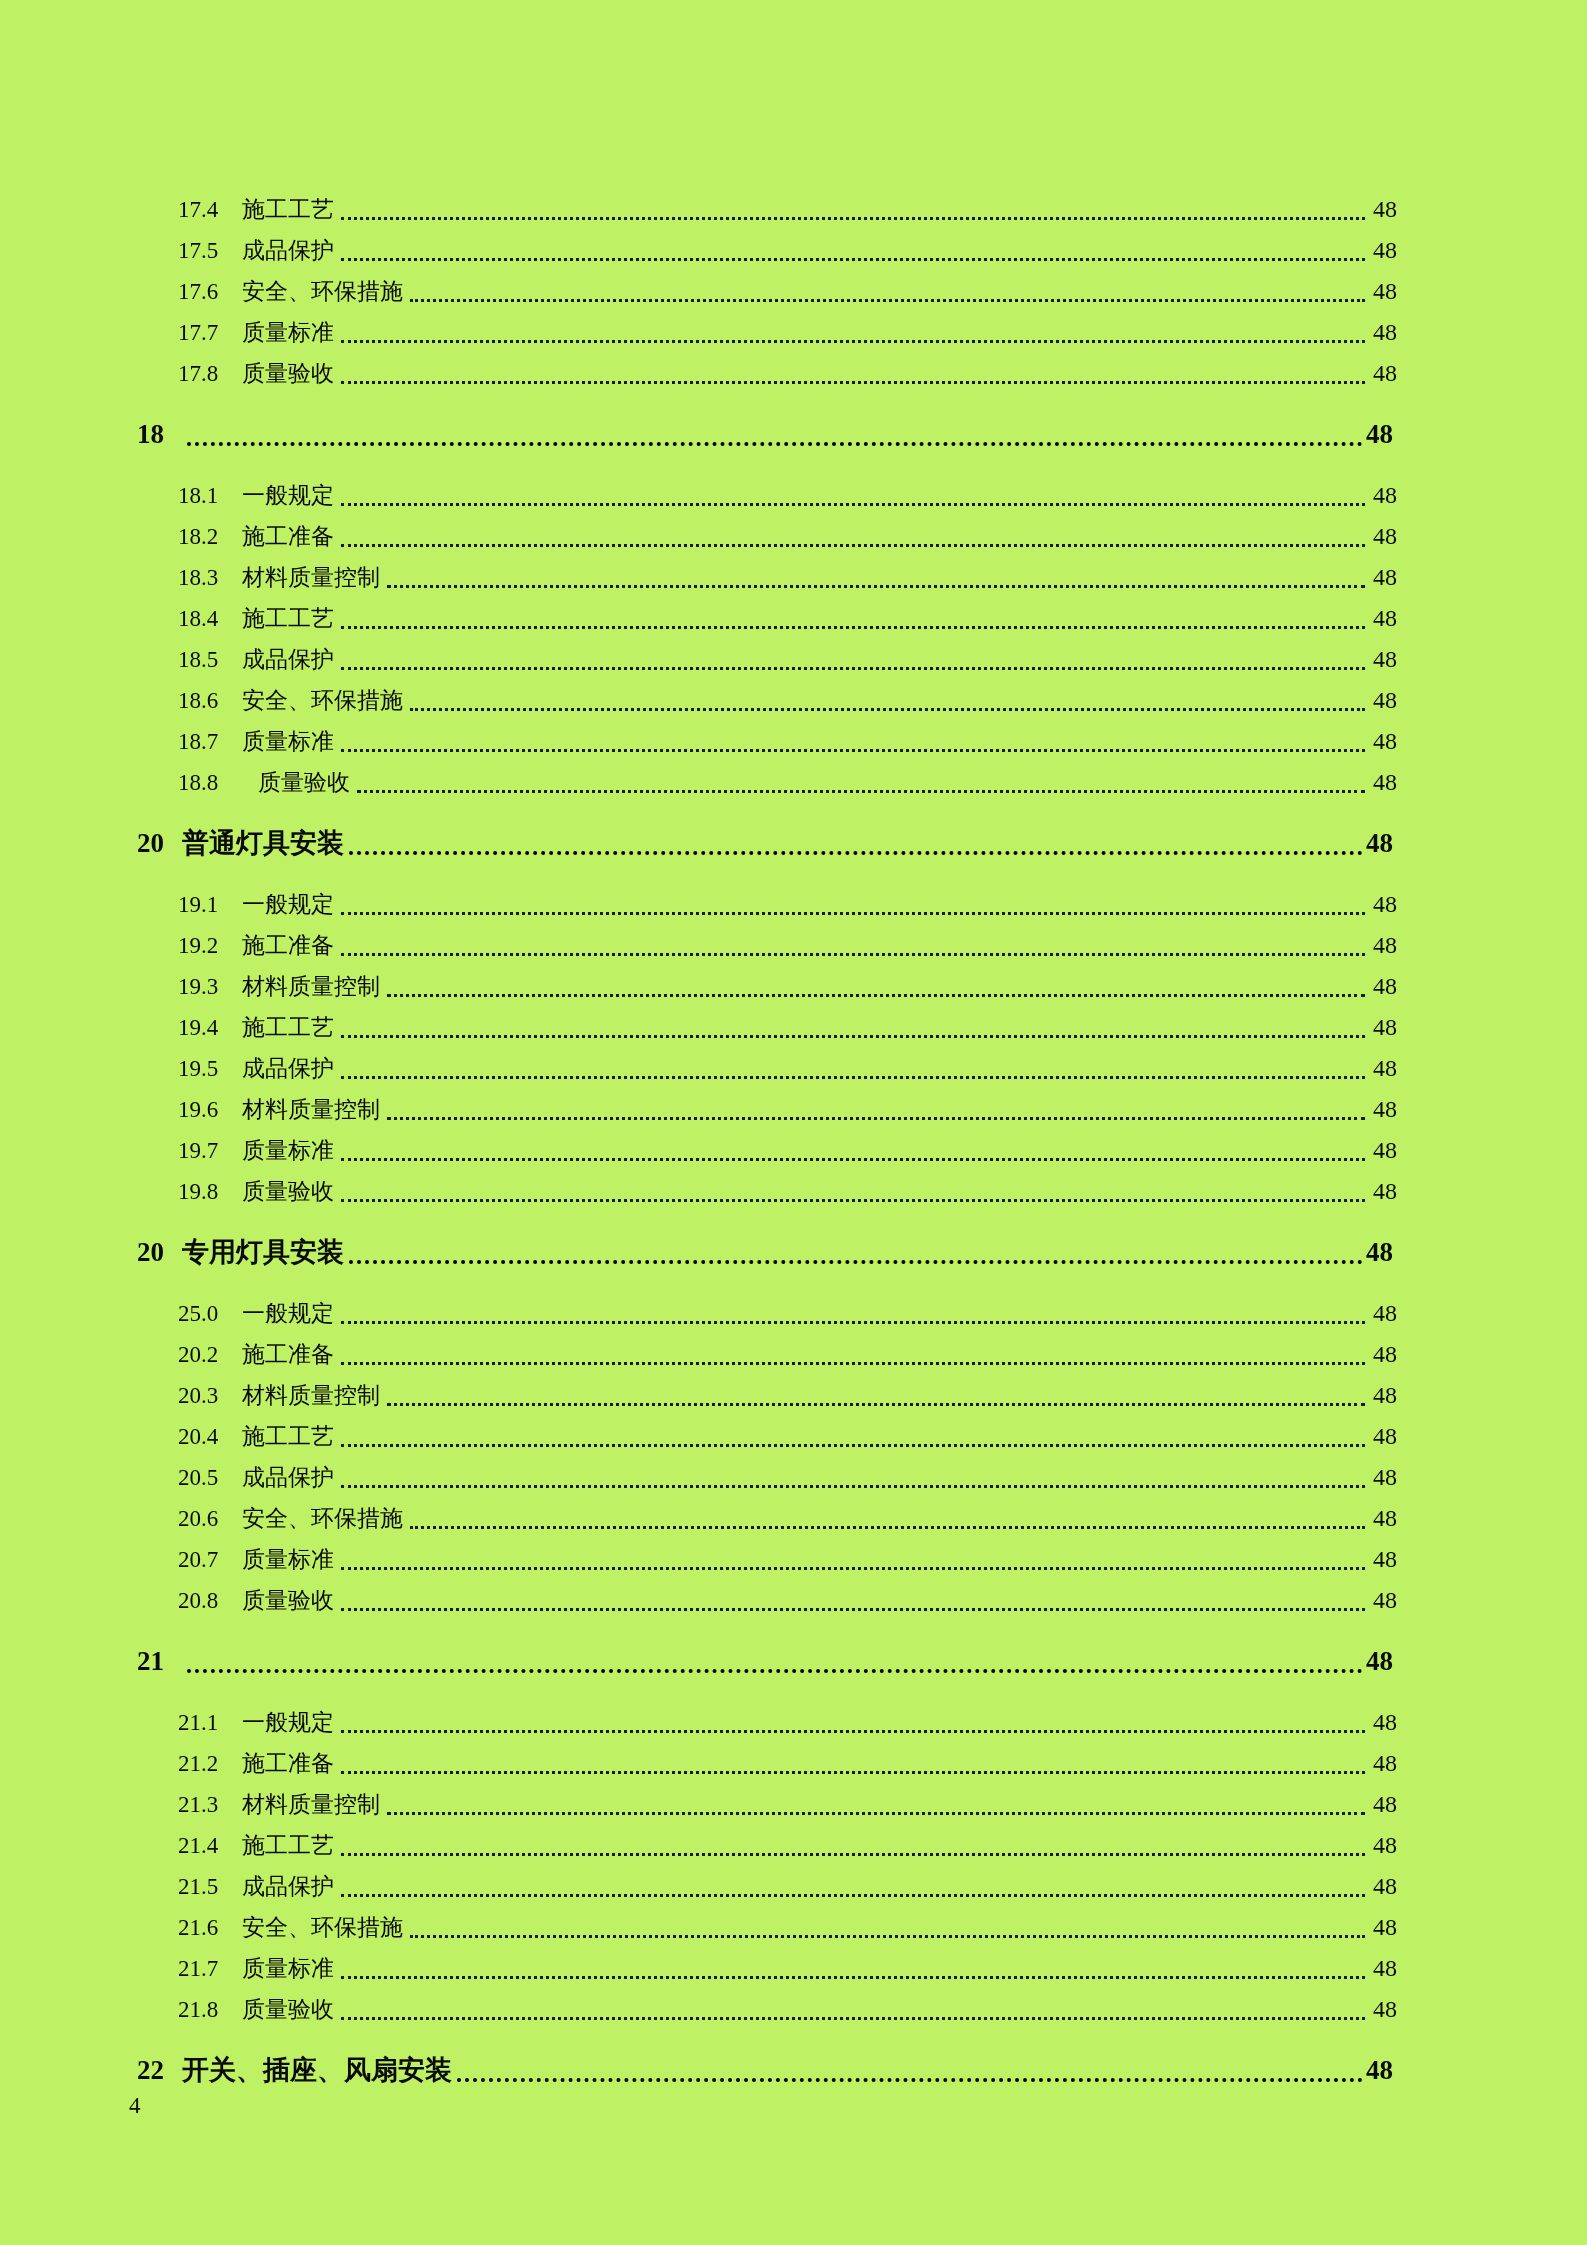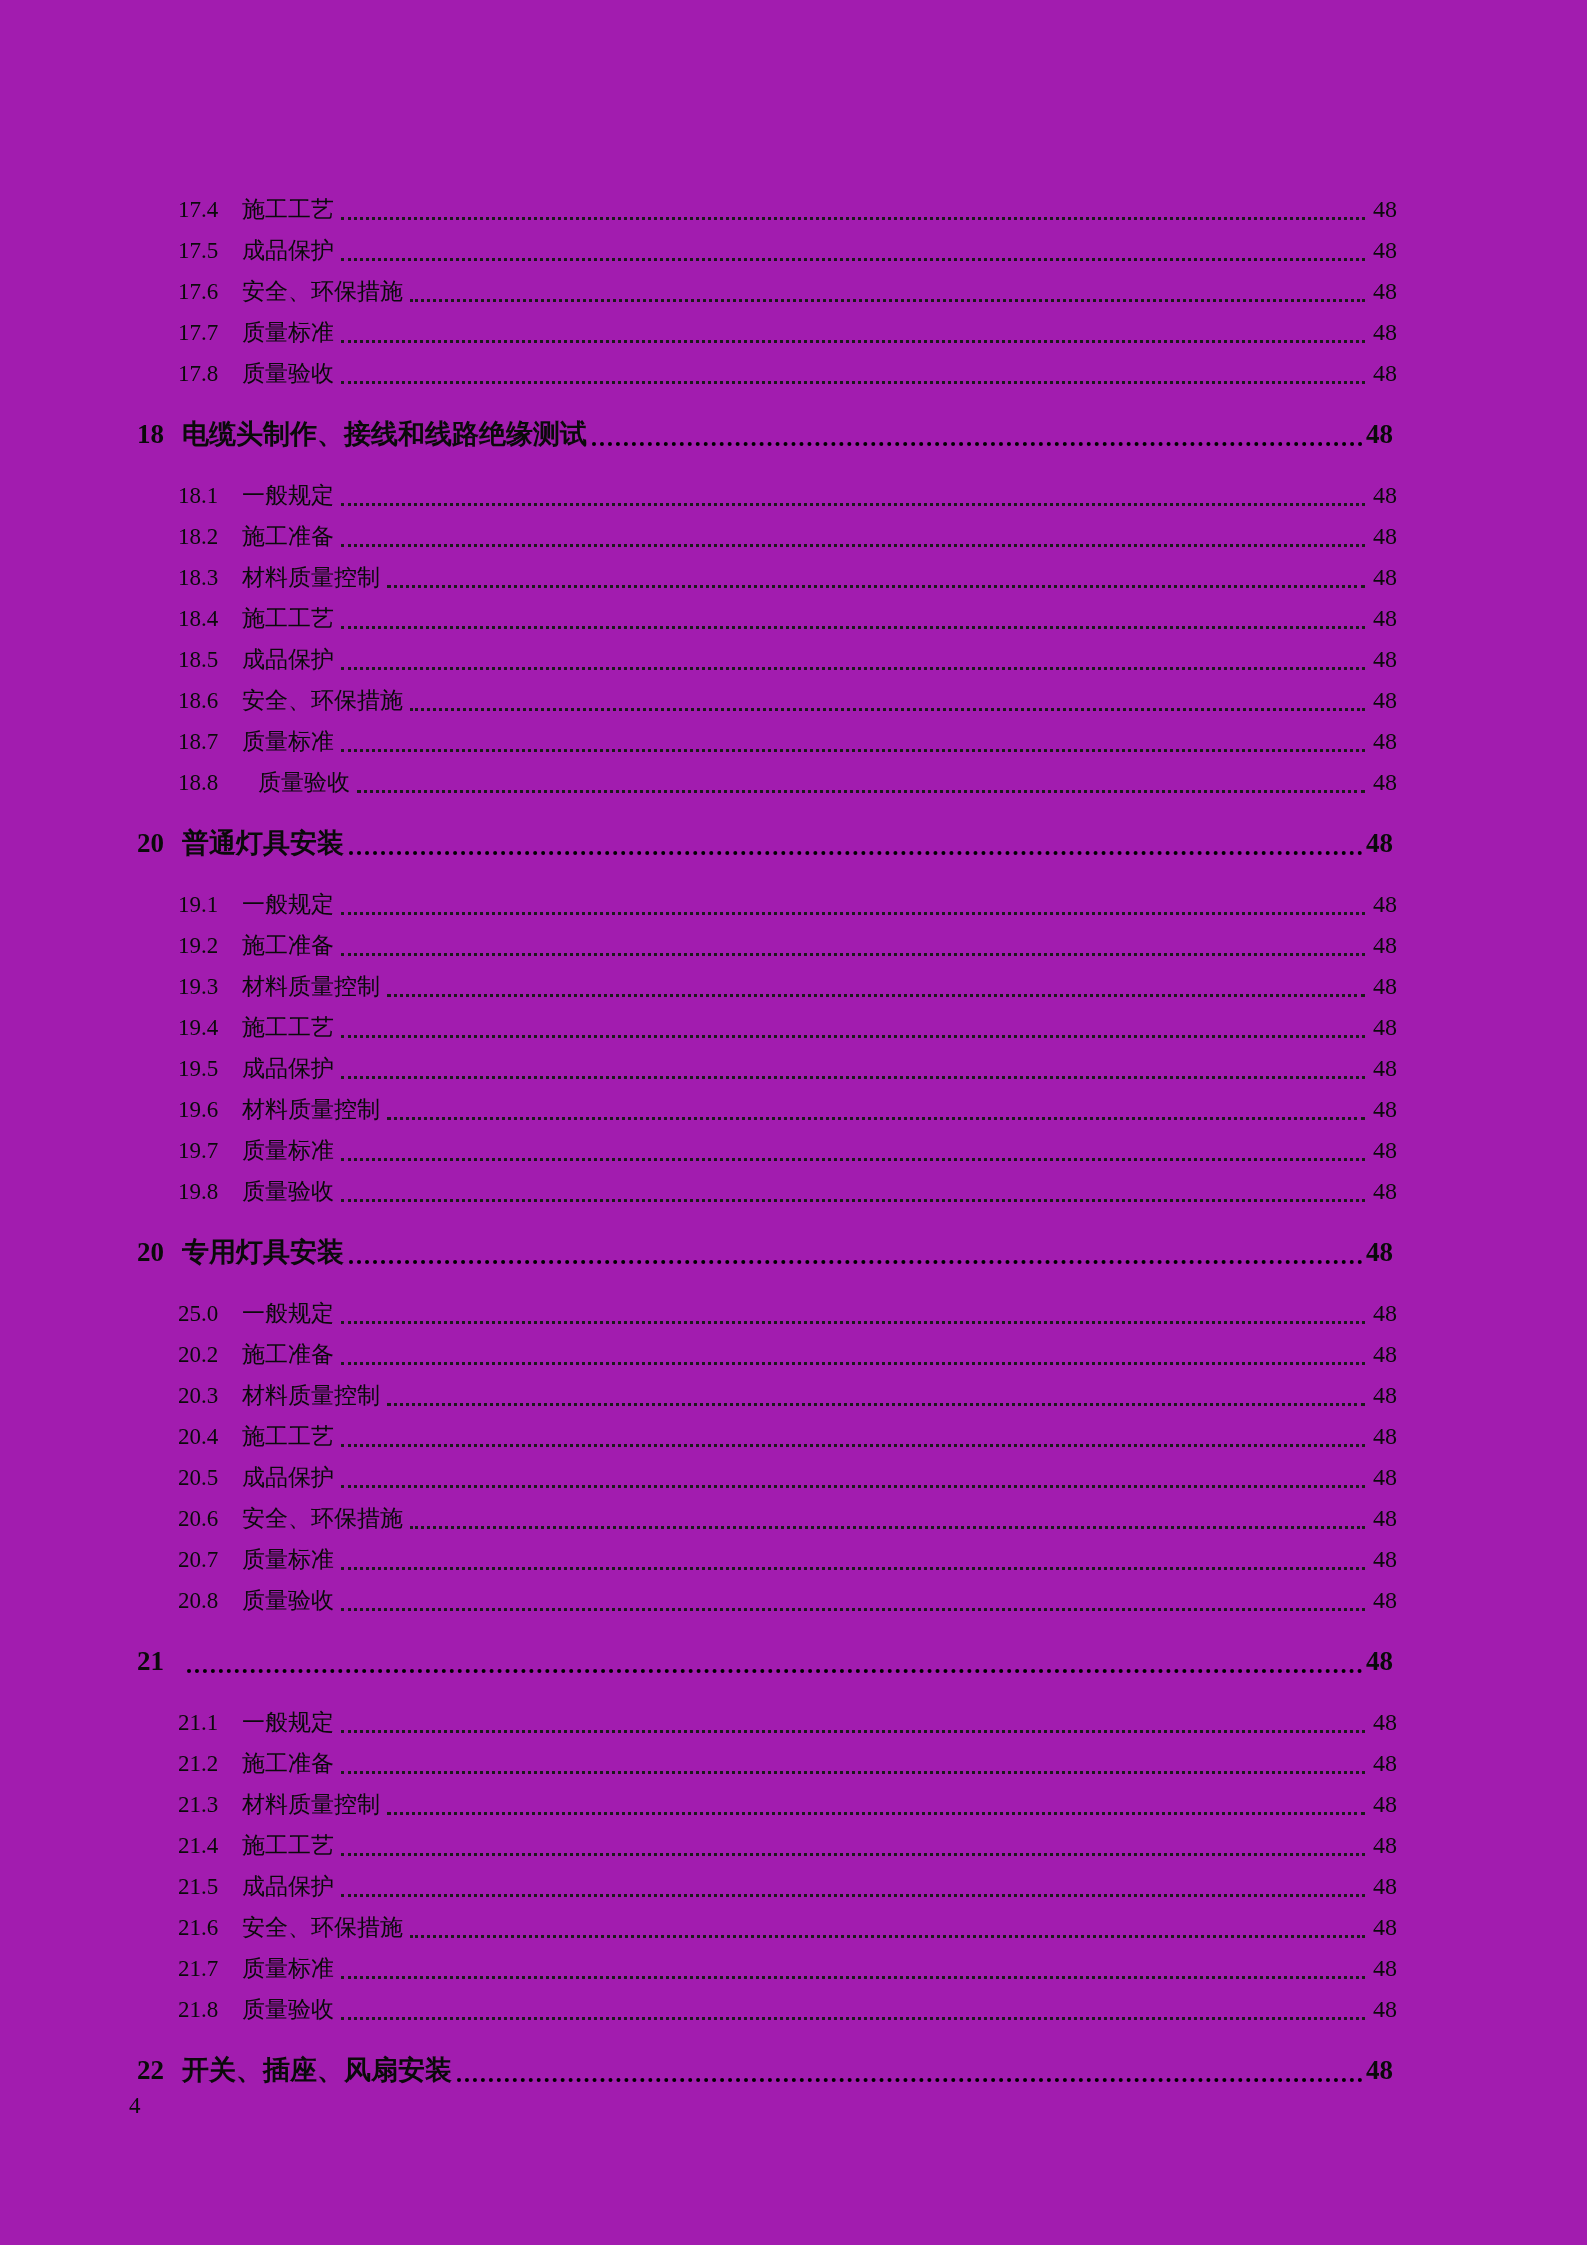--- a/index.html
+++ b/index.html
@@ -4,21 +4,21 @@
 <style>
   html, body {
     margin: 0;
     padding: 0;
     background: #e8e8e8;
   }
   .page {
     position: relative;
     width: 1587px;
     height: 2245px;
-    background: #a21caf;
+    background: #bef264;
     overflow: hidden;
     font-family: "Liberation Serif", "DejaVu Serif", serif;
     color: #0a0a0a;
   }
   .toc {
     position: absolute;
     left: 133px;
     right: 190px;
     top: 189px;
   }
@@ -106,21 +106,20 @@
         <span class="pageno">48</span>
       </div>
       <div class="toc-row sub">
         <span class="num">17.8</span>
         <span class="label">质量验收</span>
         <span class="leader"></span>
         <span class="pageno">48</span>
       </div>
       <div class="toc-row chapter">
         <span class="num">18</span>
-        <span class="label">电缆头制作、接线和线路绝缘测试</span>
         <span class="leader"></span>
         <span class="pageno">48</span>
       </div>
       <div class="toc-row sub">
         <span class="num">18.1</span>
         <span class="label">一般规定</span>
         <span class="leader"></span>
         <span class="pageno">48</span>
       </div>
       <div class="toc-row sub">

